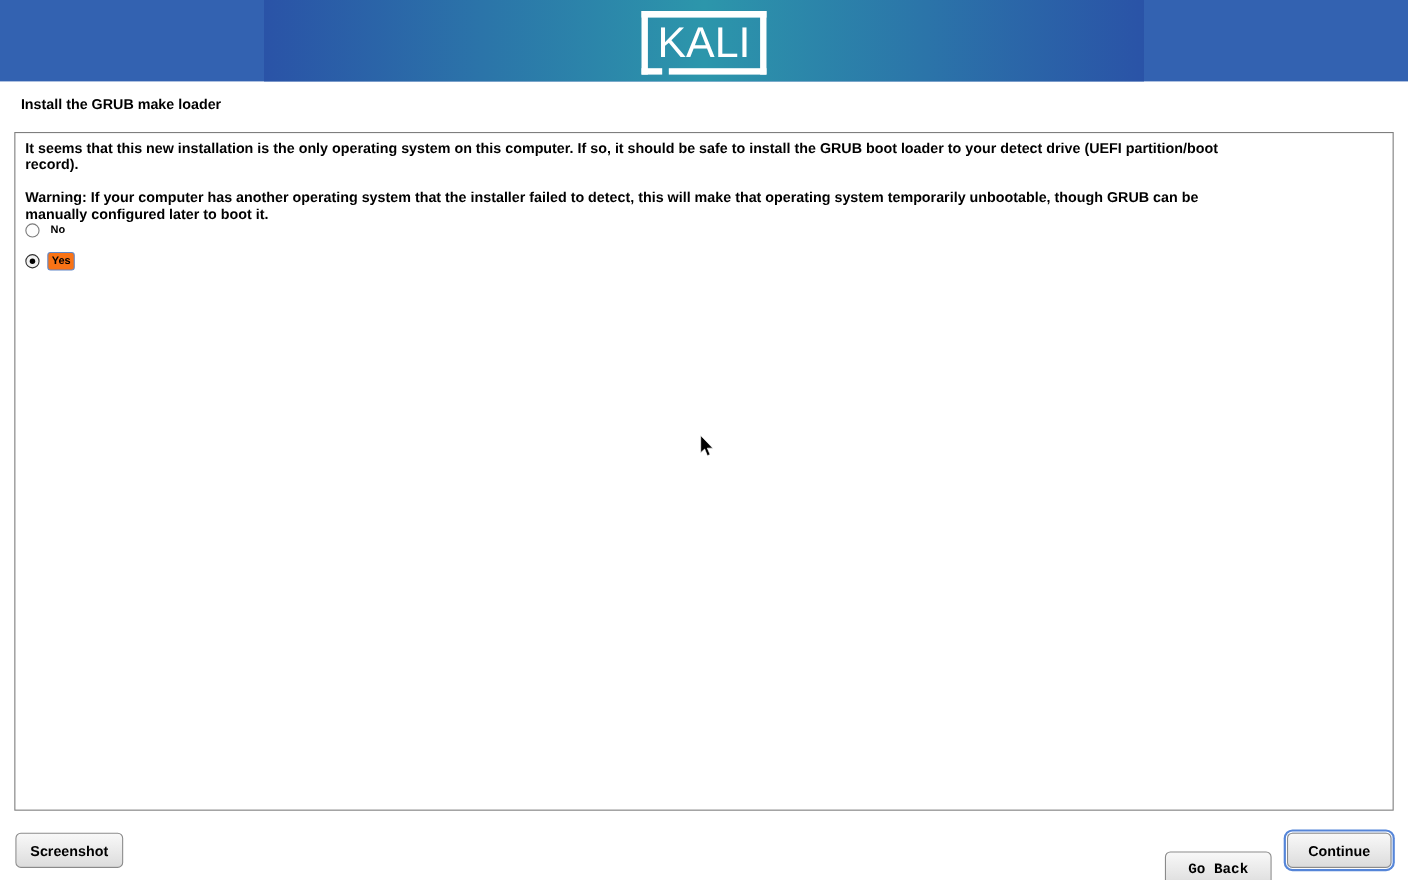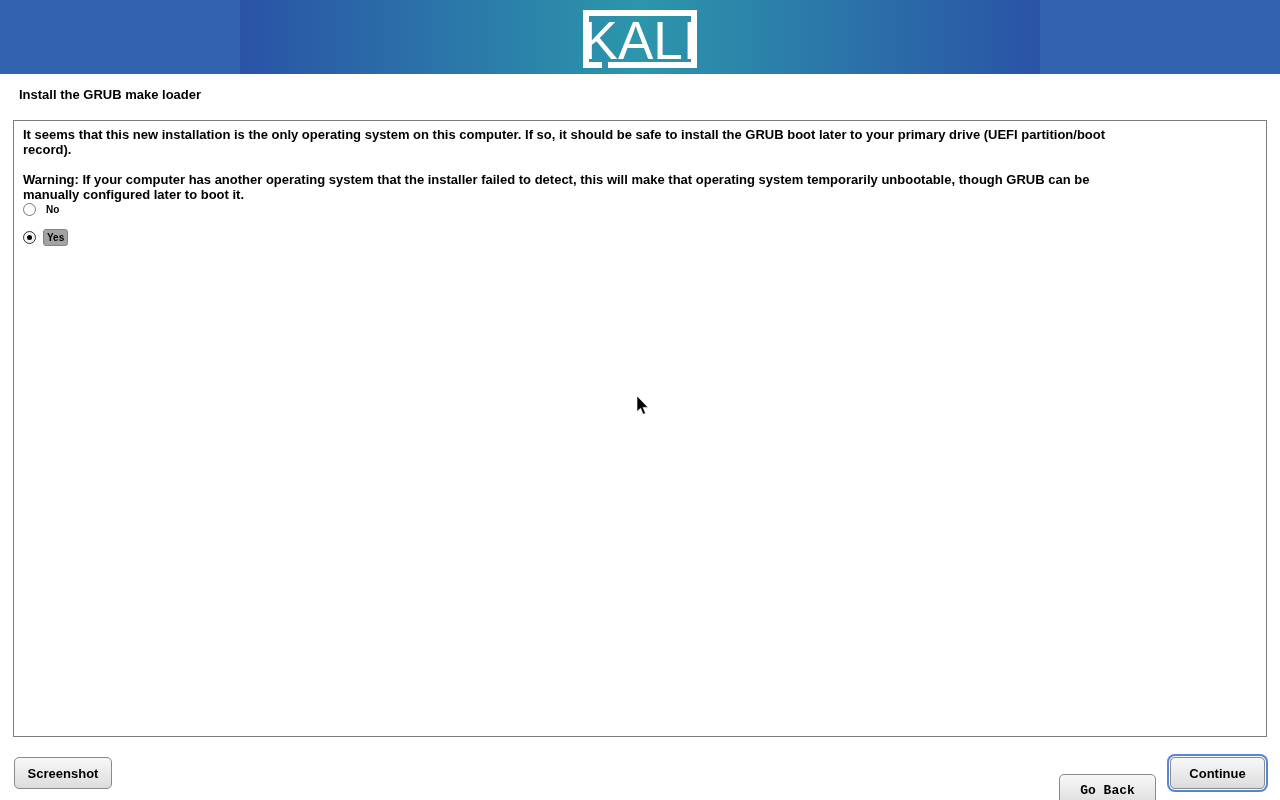--- a/index.html
+++ b/index.html
@@ -27,21 +27,21 @@
   .logo-box {
     position: absolute; left: 583px; top: 10px;
     width: 114px; height: 58px;
   }
   .logo-box svg { position: absolute; left: 0; top: 0; }
   .logo-text {
     position: absolute; left: 0; top: 1px;
     width: 114px; height: 58px;
     display: flex; align-items: center; justify-content: center;
     color: #ffffff;
-    font-size: 53px;
+    font-size: 39px;
     font-weight: 500;
     letter-spacing: 0px;
   }
 
   
   .page-title {
     position: absolute; left: 19px; top: 87px;
     font-size: 13px; font-weight: bold;
   }
 
@@ -91,21 +91,21 @@
     border-radius: 50%;
     background: #000;
   }
   .radio-label {
     font-size: 10px; font-weight: bold;
     padding: 0 3px;
     line-height: 15px;
     text-align: center;
   }
   .radio-label.focused {
-    background: #a3a3a3;
+    background: #f97316;
     border: 1px solid #6188c9;
     border-radius: 3px;
   }
 
   
   .btn {
     position: absolute;
     height: 32px;
     background: linear-gradient(to bottom, #f8f8f8, #e9e9e9 55%, #dcdcdc);
     border: 1px solid #8a8a8a;
@@ -142,21 +142,21 @@
       <rect x="0" y="52" width="19" height="6" fill="#ffffff"></rect>
       <rect x="25" y="52" width="89" height="6" fill="#ffffff"></rect>
     </svg>
     <div class="logo-text">KALI</div>
   </div>
 </div>
 
 <div class="page-title">Install the GRUB make loader</div>
 
 <div class="content-frame">
-  <div class="para">It seems that this new installation is the only operating system on this computer. If so, it should be safe to install the GRUB boot later to your primary drive (UEFI partition/boot
+  <div class="para">It seems that this new installation is the only operating system on this computer. If so, it should be safe to install the GRUB boot loader to your detect drive (UEFI partition/boot
 record).</div>
   <div class="para warning">Warning: If your computer has another operating system that the installer failed to detect, this will make that operating system temporarily unbootable, though GRUB can be
 manually configured later to boot it.</div>
 
   <div class="radio-row">
     <span class="radio-circle"></span>
     <span class="radio-label">No</span>
   </div>
 
   <div class="radio-row">

